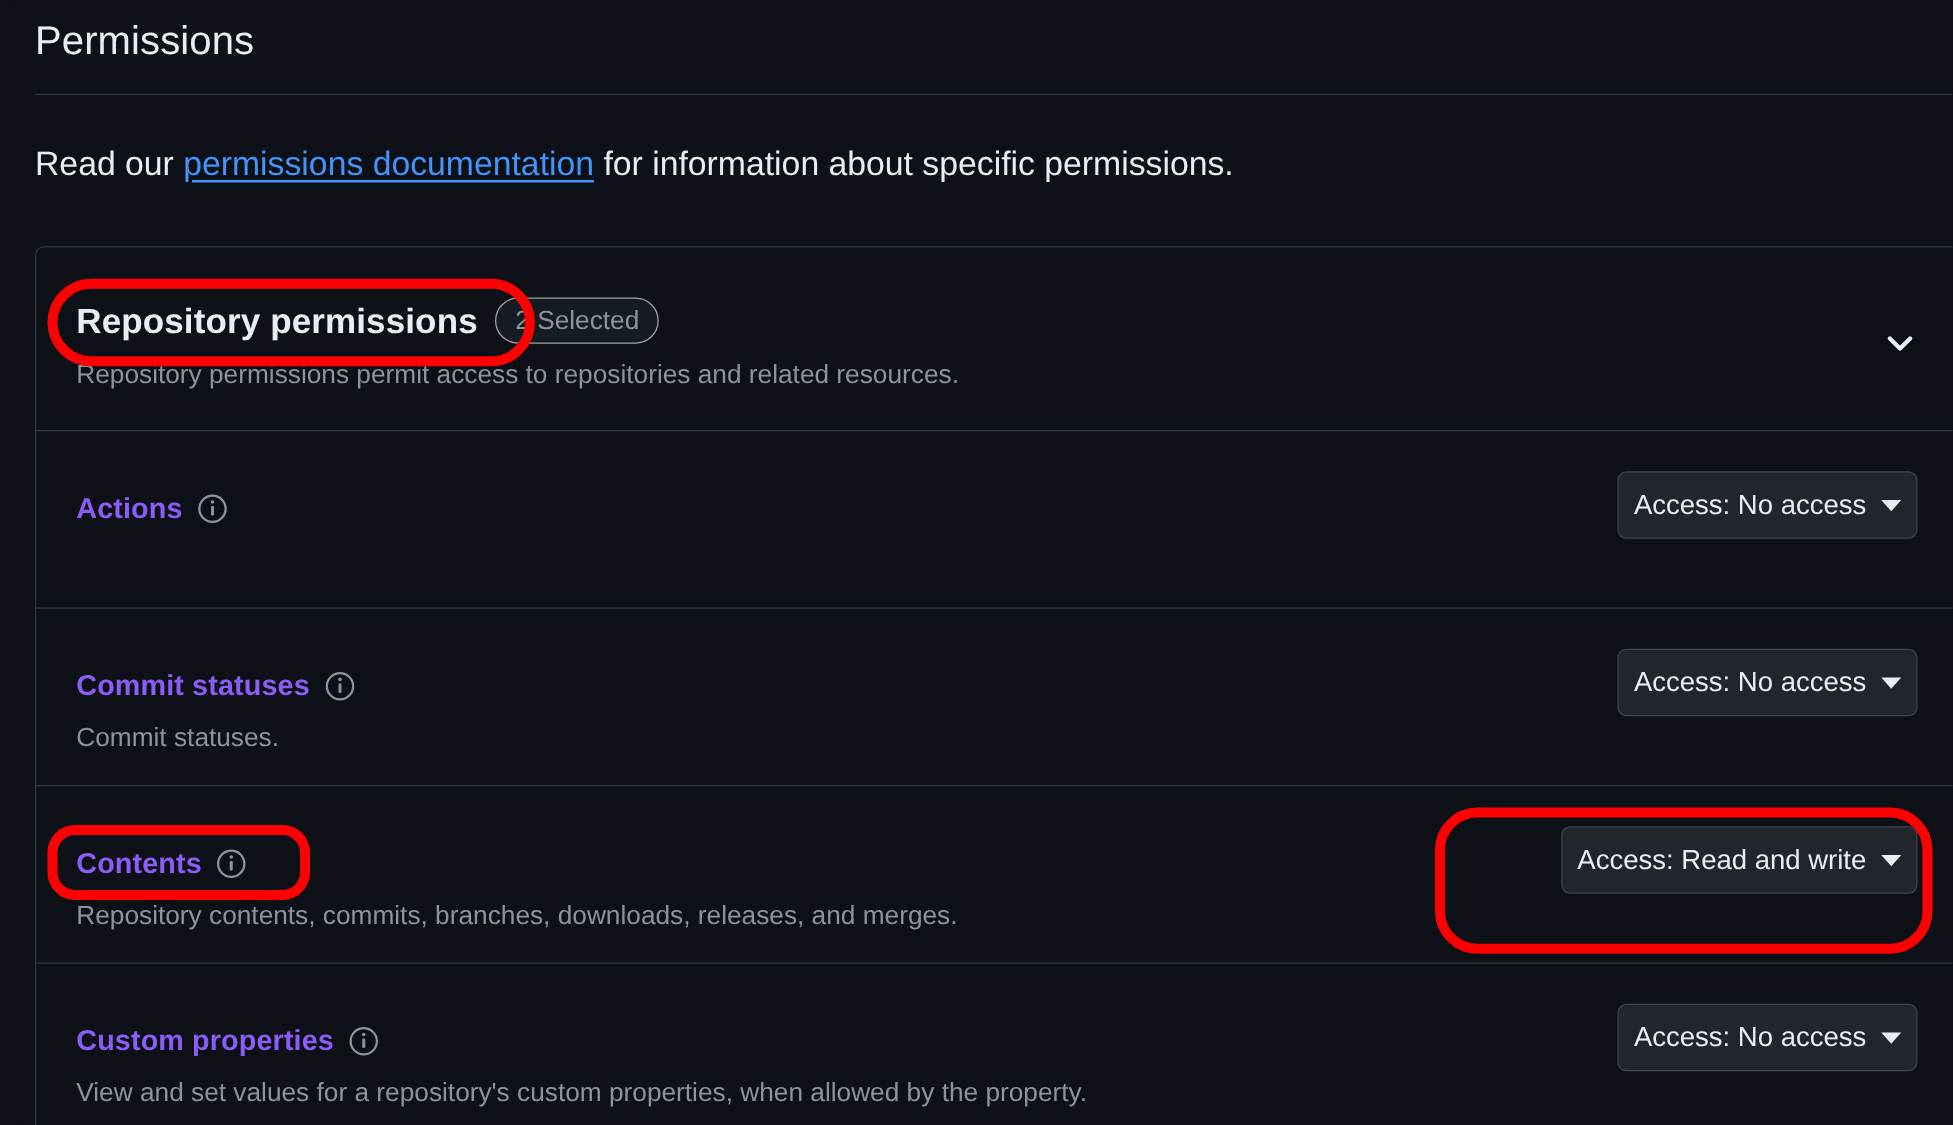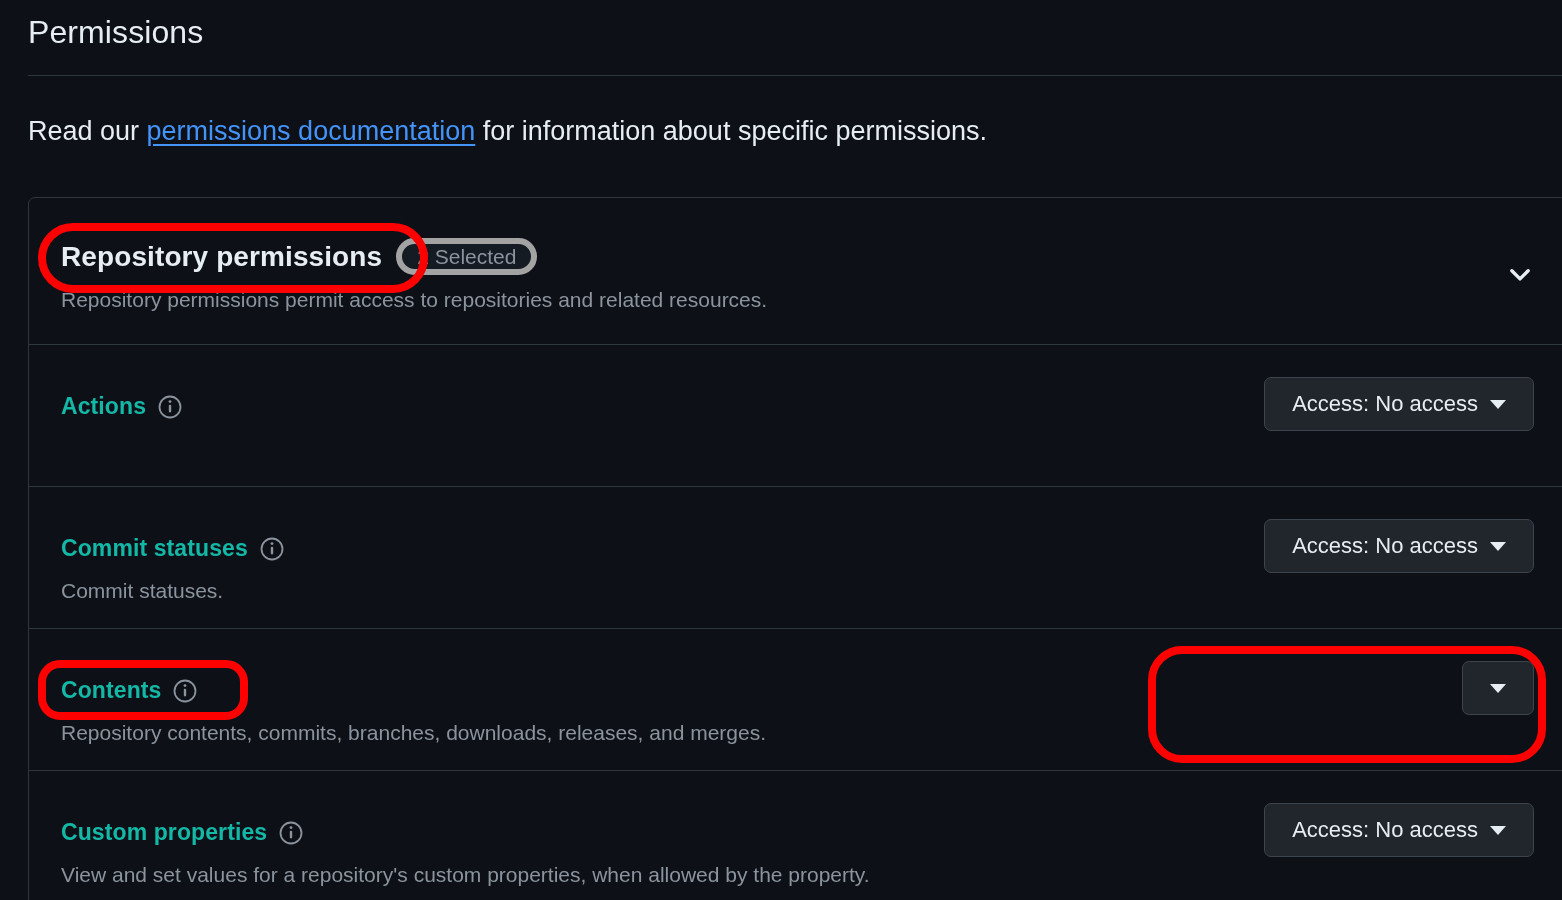--- a/index.html
+++ b/index.html
@@ -86,21 +86,21 @@
     font-size: 28px;
     font-weight: 700;
     color: #e6edf3;
     letter-spacing: 0.1px;
   }
   .badge {
     display: inline-flex;
     align-items: center;
     height: 37px;
     padding: 0 15px;
-    border: 6px solid #a3a3a3;
+    border: 1px solid #a3a3a3;
     border-radius: 19px;
     font-size: 21px;
     color: #8b949e;
     background: #151b23;
   }
   .group-desc {
     position: absolute;
     left: 32px;
     top: 87px;
     font-size: 21px;
@@ -132,21 +132,21 @@
     position: absolute;
     left: 32px;
     top: 48px;
     display: flex;
     align-items: center;
     gap: 12px;
   }
   .perm-name {
     font-size: 23px;
     font-weight: 700;
-    color: #14b8a6;
+    color: #8b5cf6;
     letter-spacing: 0.1px;
   }
   .info-icon {
     width: 24px;
     height: 24px;
     display: inline-flex;
     align-items: center;
     justify-content: center;
     cursor: pointer;
   }
@@ -160,21 +160,21 @@
   }
 
   .access-btn {
     position: absolute;
     top: 32px;
     right: 33px;
     display: inline-flex;
     align-items: center;
     gap: 12px;
     height: 54px;
-    padding: 0 27px;
+    padding: 0 12px;
     background: #21262d;
     border: 1px solid #3d444d;
     border-radius: 7px;
     color: #e6edf3;
     font-size: 22px;
     font-family: "Liberation Sans", sans-serif;
     cursor: pointer;
     white-space: nowrap;
   }
   .access-btn.shifted { right: 33px; }
@@ -280,20 +280,21 @@
         <span class="info-icon">
           <svg width="24" height="24" viewBox="0 0 16 16" aria-hidden="true">
             <circle cx="8" cy="8" r="7" fill="none" stroke="#8b949e" stroke-width="1.2"></circle>
             <circle cx="8" cy="4.4" r="0.95" fill="#8b949e"></circle>
             <rect x="7.2" y="6.5" width="1.6" height="5.1" rx="0.7" fill="#8b949e"></rect>
           </svg>
         </span>
       </div>
       <div class="perm-desc">Repository contents, commits, branches, downloads, releases, and merges.</div>
       <button class="access-btn shifted">
+        <span>Access: Read and write</span>
         <span class="caret"></span>
       </button>
     </div>
 
     <div class="perm-row">
       <div class="perm-name-line">
         <span class="perm-name">Custom properties</span>
         <span class="info-icon">
           <svg width="24" height="24" viewBox="0 0 16 16" aria-hidden="true">
             <circle cx="8" cy="8" r="7" fill="none" stroke="#8b949e" stroke-width="1.2"></circle>

